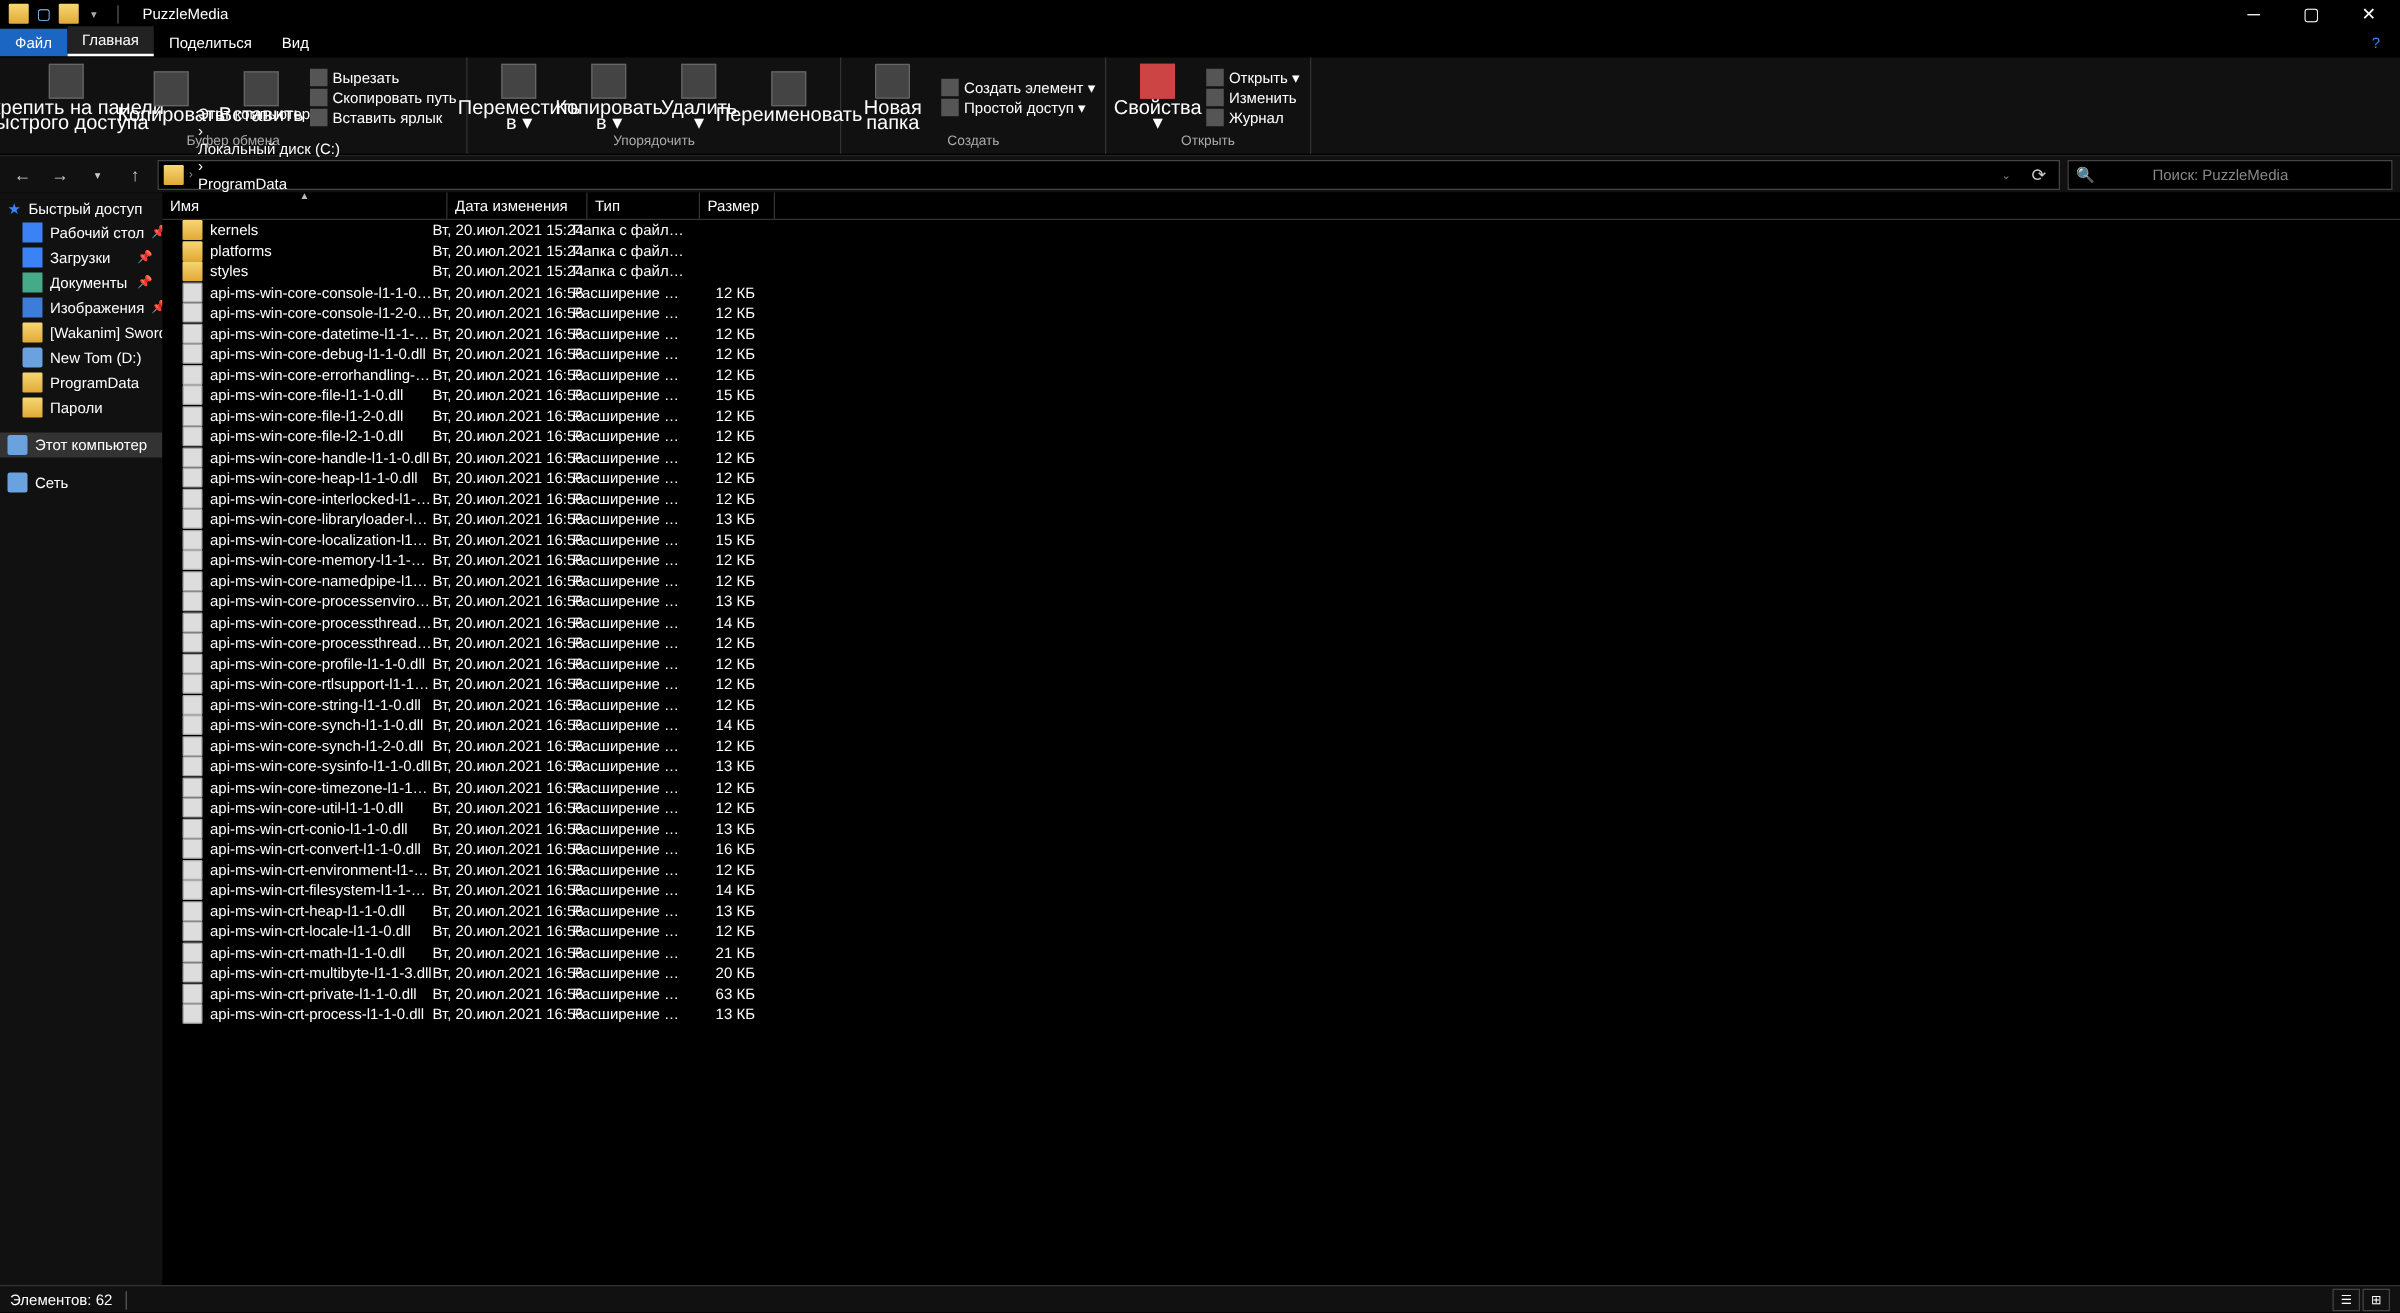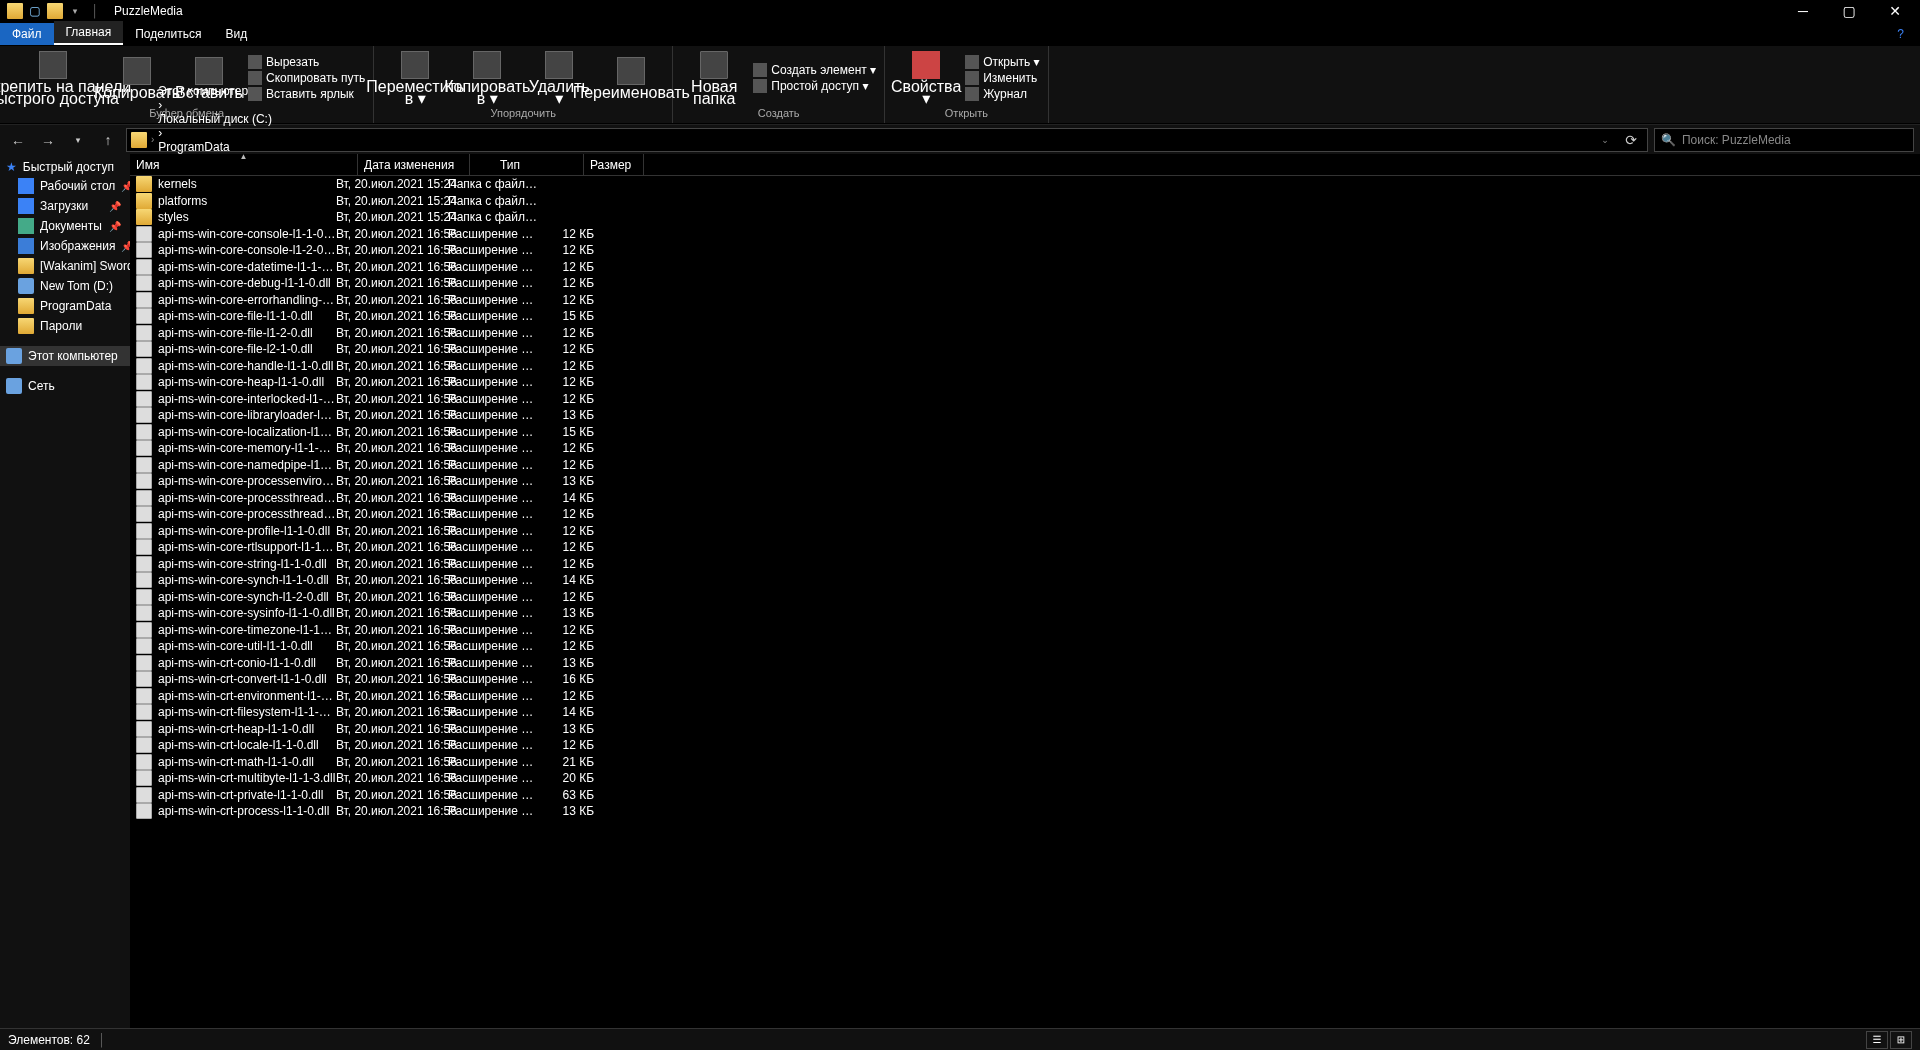--- a/index.html
+++ b/index.html
@@ -23,40 +23,40 @@
 .bigbtn span { font-size:16px; text-align:center; line-height:12px; white-space:pre; }
 .smallcol { display:flex; flex-direction:column; gap:2px; }
 .smallrow { display:flex; align-items:center; gap:4px; font-size:11px; white-space:nowrap; }
 .smallrow .sic { width:14px; height:14px; background:#555; }
 .navbar { height:30px; background:#111; display:flex; align-items:center; padding:0 6px; gap:6px; border-top:1px solid #222;}
 .navbtn { width:24px; height:24px; display:flex; align-items:center; justify-content:center; color:#ccc; font-size:14px;}
 .addrbar { flex:1; height:24px; background:#000; border:1px solid #444; display:flex; align-items:center; padding:0 4px; gap:4px; font-size:12px;}
 .addrbar .crumb { display:flex; align-items:center; gap:2px; }
 .addrctl { display:flex; gap:2px; }
 .searchbox { width:260px; height:24px; background:#000; border:1px solid #444; display:flex; align-items:center; padding:0 6px; gap:6px; color:#888;}
-.searchbox input { background:transparent; border:none; outline:none; color:#888; flex:1; font-size:12px;}
+.searchbox input { background:transparent; border:none; outline:none; color:#888; flex:1; font-size:12px;margin-left:40px;}
 .searchbox input::placeholder { color:#888; }
 .main { display:flex; height:calc(1050px - 22px - 24px - 78px - 30px - 22px); }
 .sidebar { width:130px; background:#111; padding:4px 0; overflow:hidden; }
 .sideitem { display:flex; align-items:center; gap:6px; padding:2px 4px 2px 18px; font-size:12px; white-space:nowrap;}
 .sideitem.top { padding-left:6px;}
 .sideitem.selected { background:#333; }
 .sideitem .sic { width:16px; height:16px; flex-shrink:0; }
 .sideitem .star { color:#3b82f6; }
 .pin { color:#aaa; font-size:10px; margin-left:auto; padding-right:4px;}
 .content { flex:1; background:#000; display:flex; flex-direction:column; }
 .colheads { display:flex; height:22px; border-bottom:1px solid #333; align-items:center; font-size:12px;}
 .colheads div { padding:0 6px; border-right:1px solid #333; height:100%; display:flex; align-items:center; position:relative;}
 .col-name { width:228px; }
 .col-date { width:112px; }
-.col-type { width:90px;margin-left:24px; }
+.col-type { width:90px; }
 .col-size { width:60px; text-align:right; justify-content:flex-start;}
 .sortarr { position:absolute; top:-2px; left:50%; transform:translateX(-50%); font-size:8px; color:#bbb;}
 .filerows { flex:1; overflow:hidden; }
-.row { display:flex; align-items:center; height:16.5px; font-size:12px; padding-left:6px;}
+.row { display:flex; align-items:center; height:16.5px; font-size:12px; padding-left:16px;}
 .row .ic { width:16px; height:16px; margin-right:6px; flex-shrink:0;}
 .row .name { width:178px; white-space:nowrap; overflow:hidden; text-overflow:ellipsis;}
 .row .date { width:112px; white-space:nowrap; }
 .row .type { width:90px; white-space:nowrap; overflow:hidden; text-overflow:ellipsis;}
 .row .size { width:60px; text-align:right; padding-right:4px;}
 .status { height:22px; background:#111; display:flex; align-items:center; padding:0 8px; font-size:11px; border-top:1px solid #333;}
 .status .right { margin-left:auto; display:flex; gap:2px;}
 .status .right div { width:22px; height:18px; border:1px solid #444; display:flex; align-items:center; justify-content:center; font-size:10px;}
 .folder-ic { background:linear-gradient(#f7d774,#e0a935); border-radius:1px;}
 .file-ic { background:#ddd; border:1px solid #aaa; border-radius:1px; position:relative;}

